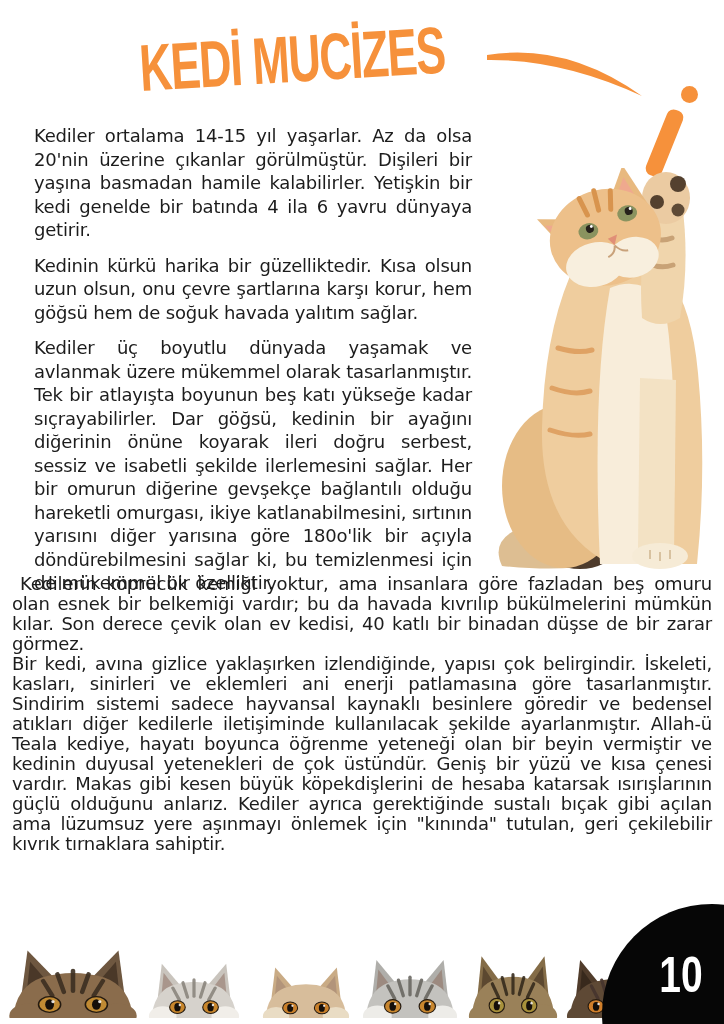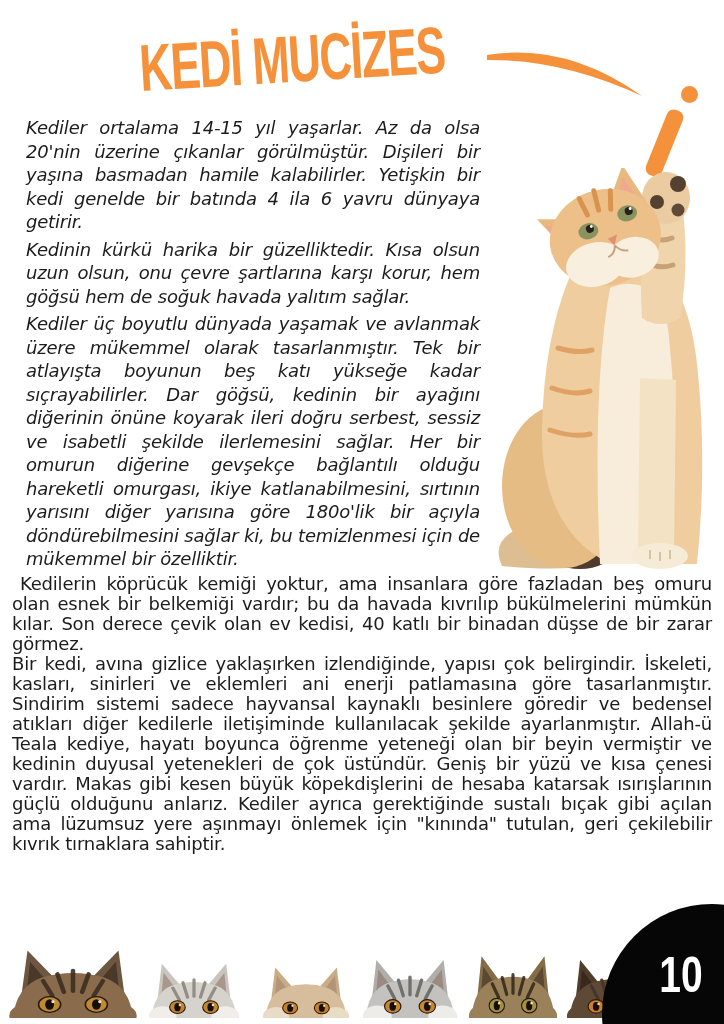--- a/index.html
+++ b/index.html
@@ -29,21 +29,21 @@
     position:absolute; left:681px; top:86px; width:17px; height:17px;
     border-radius:50%;
   }
 
   
   .col-left {
     position:absolute; left:22px; top:112px; width:462px;
     font-size:18px; line-height:23.5px; text-align:justify;
     letter-spacing:-0.2px;
   }
-  .col-left p { margin:4px;font-style:italic; }
+  .col-left p { margin:12px; }
   .full-width {
     position:absolute; left:12px; top:574px; width:700px;
     font-size:18px; line-height:20px; text-align:justify;
     letter-spacing:-0.2px;
   }
   .full-width p { margin:0; }
   .full-width p.indent { text-indent:8px; }
 
   
   .main-cat { position:absolute; left:492px; top:168px; width:232px; height:404px; }

